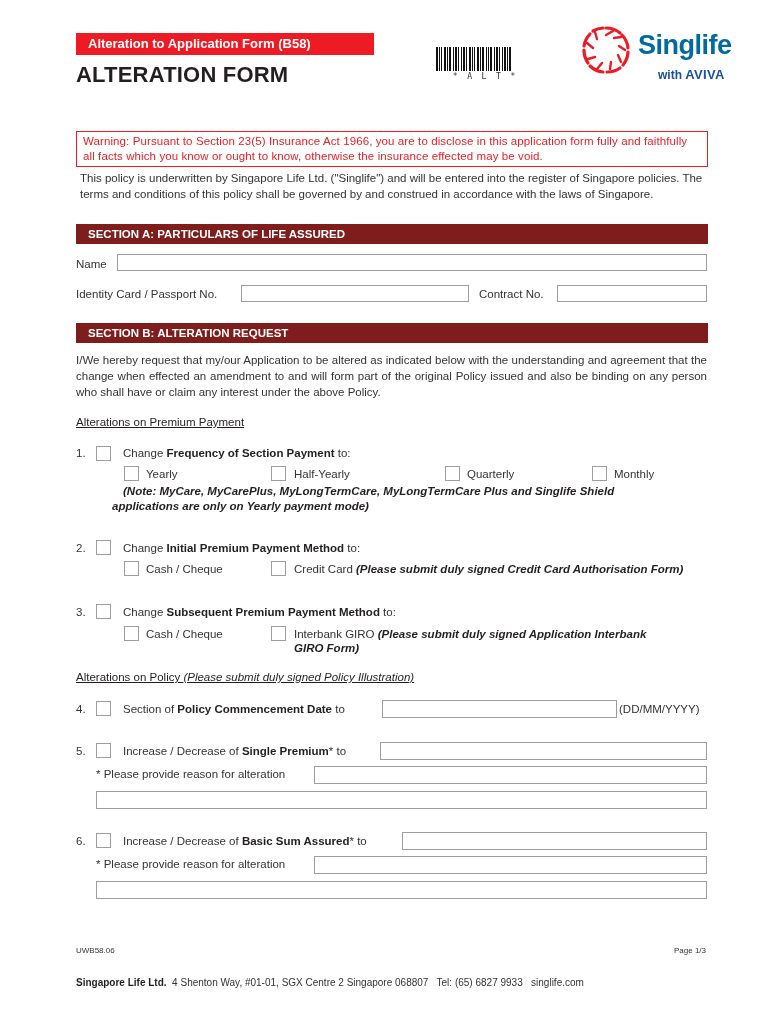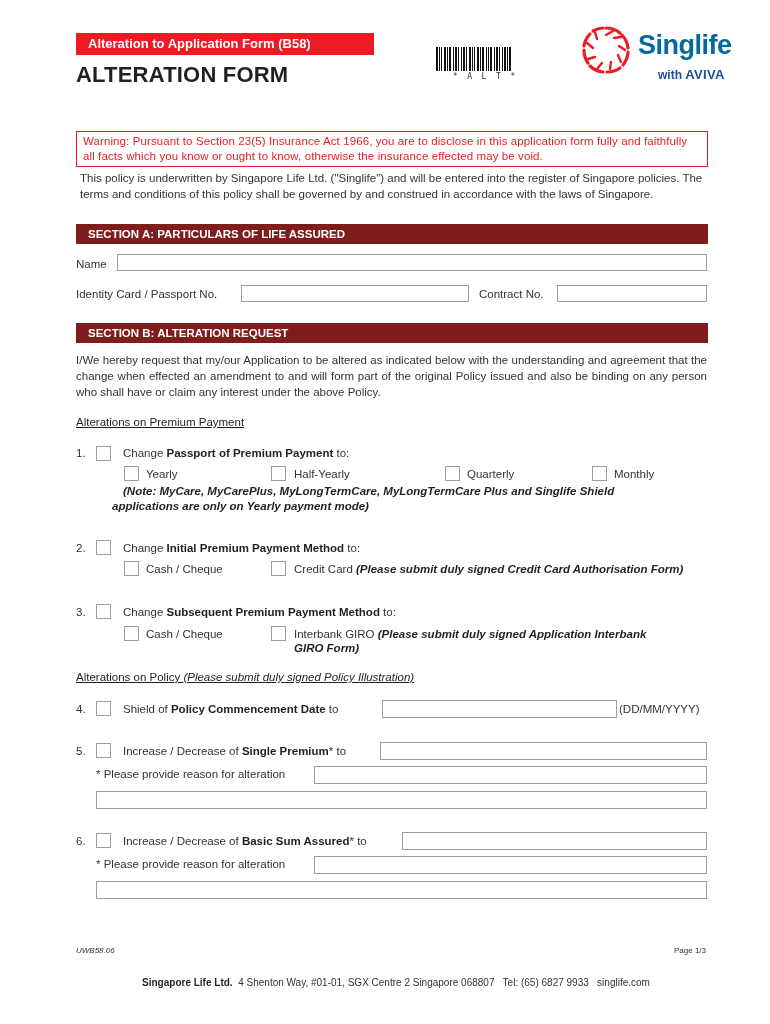--- a/index.html
+++ b/index.html
@@ -16,21 +16,21 @@
   .section-bar { background:#7f1d1d; color:#fff; font-weight:bold; font-size:11.5px;
                  line-height:20px; padding-left:12px; }
   .field { border:1px solid #9d9d9d; background:#fff; height:16px; box-sizing:border-box; }
   .field input { border:none; outline:none; width:100%; height:100%; background:transparent; padding:0 3px; box-sizing:border-box; font:inherit; }
   .cb { border:1px solid #9d9d9d; width:15px; height:15px; box-sizing:border-box; background:#fff; }
   .label { font-size:11.5px; color:#333; white-space:nowrap; }
   .b { font-weight:bold; color:#231f20; }
   .bi { font-weight:bold; font-style:italic; color:#231f20; }
   .subhead { font-weight:normal; font-size:11.5px; text-decoration:underline; color:#231f20; white-space:nowrap; }
   .small { font-size:8px; color:#333; }
-  .footer { font-size:10px; color:#333; line-height:13px;text-align:center; }
+  .footer { font-size:10px; color:#333; line-height:13px; }
   .barcode-bars { height:24px; display:flex; align-items:stretch; }
   .barcode-bars span { background:#111; display:block; }
 </style>
 </head>
 <body>
 
 <div class="abs red-badge" style="left:76px; top:33px; width:286px; height:22px;">
   <span>Alteration to Application Form (B58)</span>
 </div>
 <div class="abs title" style="left:76px; top:62px;">ALTERATION FORM</div>
@@ -122,21 +122,21 @@
 
 <div class="abs section-bar" style="left:76px; top:323px; width:620px;">SECTION B: ALTERATION REQUEST</div>
 
 <div class="abs para justify" style="left:76px; top:352px; width:631px;">I/We hereby request that my/our Application to be altered as indicated below with the understanding and agreement that the change when effected an amendment to and will form part of the original Policy issued and also be binding on any person who shall have or claim any interest under the above Policy.</div>
 
 <div class="abs subhead" style="left:76px; top:416px;">Alterations on Premium Payment</div>
 
 <div class="abs label" style="left:76px; top:447px;">1.</div>
 <div class="abs cb" style="left:96px; top:446px;"></div>
 <div class="abs label" style="left:123px; top:447px;">
-  <span>Change </span><span class="b">Passport of Premium Payment</span><span> to:</span>
+  <span>Change </span><span class="b">Frequency of Section Payment</span><span> to:</span>
 </div>
 
 <div class="abs cb" style="left:124px; top:466px;"></div>
 <div class="abs label" style="left:146px; top:468px;">Yearly</div>
 <div class="abs cb" style="left:271px; top:466px;"></div>
 <div class="abs label" style="left:294px; top:468px;text-align:center;">Half-Yearly</div>
 <div class="abs cb" style="left:445px; top:466px;"></div>
 <div class="abs label" style="left:467px; top:468px;">Quarterly</div>
 <div class="abs cb" style="left:592px; top:466px;"></div>
 <div class="abs label" style="left:614px; top:468px;">Monthly</div>
@@ -169,21 +169,21 @@
 </div>
 <div class="abs label bi" style="left:294px; top:642px;">GIRO Form)</div>
 
 <div class="abs subhead" style="left:76px; top:671px;">
   <span>Alterations on Policy </span><span style="font-style:italic;">(Please submit duly signed Policy Illustration)</span>
 </div>
 
 <div class="abs label" style="left:76px; top:703px;">4.</div>
 <div class="abs cb" style="left:96px; top:701px;"></div>
 <div class="abs label" style="left:123px; top:703px;">
-  <span>Shield of </span><span class="b">Policy Commencement Date</span><span> to</span>
+  <span>Section of </span><span class="b">Policy Commencement Date</span><span> to</span>
 </div>
 <div class="abs field" style="left:382px; top:700px; width:235px; height:18px;">
   <input value="" style="">
 </div>
 <div class="abs label" style="left:619px; top:703px;">(DD/MM/YYYY)</div>
 
 <div class="abs label" style="left:76px; top:745px;">5.</div>
 <div class="abs cb" style="left:96px; top:743px;"></div>
 <div class="abs label" style="left:123px; top:745px;">
   <span>Increase / Decrease of </span><span class="b">Single Premium</span><span>* to</span>
@@ -208,18 +208,18 @@
   <input value="" style="">
 </div>
 <div class="abs label" style="left:96px; top:858px;">* Please provide reason for alteration</div>
 <div class="abs field" style="left:314px; top:856px; width:393px; height:18px;">
   <input value="" style="">
 </div>
 <div class="abs field" style="left:96px; top:881px; width:611px; height:18px;">
   <input value="" style="">
 </div>
 
-<div class="abs small" style="left:76px; top:946px;font-style:italic;">UWB58.06</div>
+<div class="abs small" style="left:76px; top:946px;">UWB58.06</div>
 <div class="abs small" style="left:674px; top:946px;">Page 1/3</div>
 
 <div class="abs footer" style="left:76px; top:976px; width:640px;">
   <div style="white-space:pre;"><span class="b">Singapore Life Ltd.</span><span>  4 Shenton Way, #01-01, SGX Centre 2 Singapore 068807   Tel: (65) 6827 9933   singlife.com</span></div>
 </div>
 
 </body></html>

